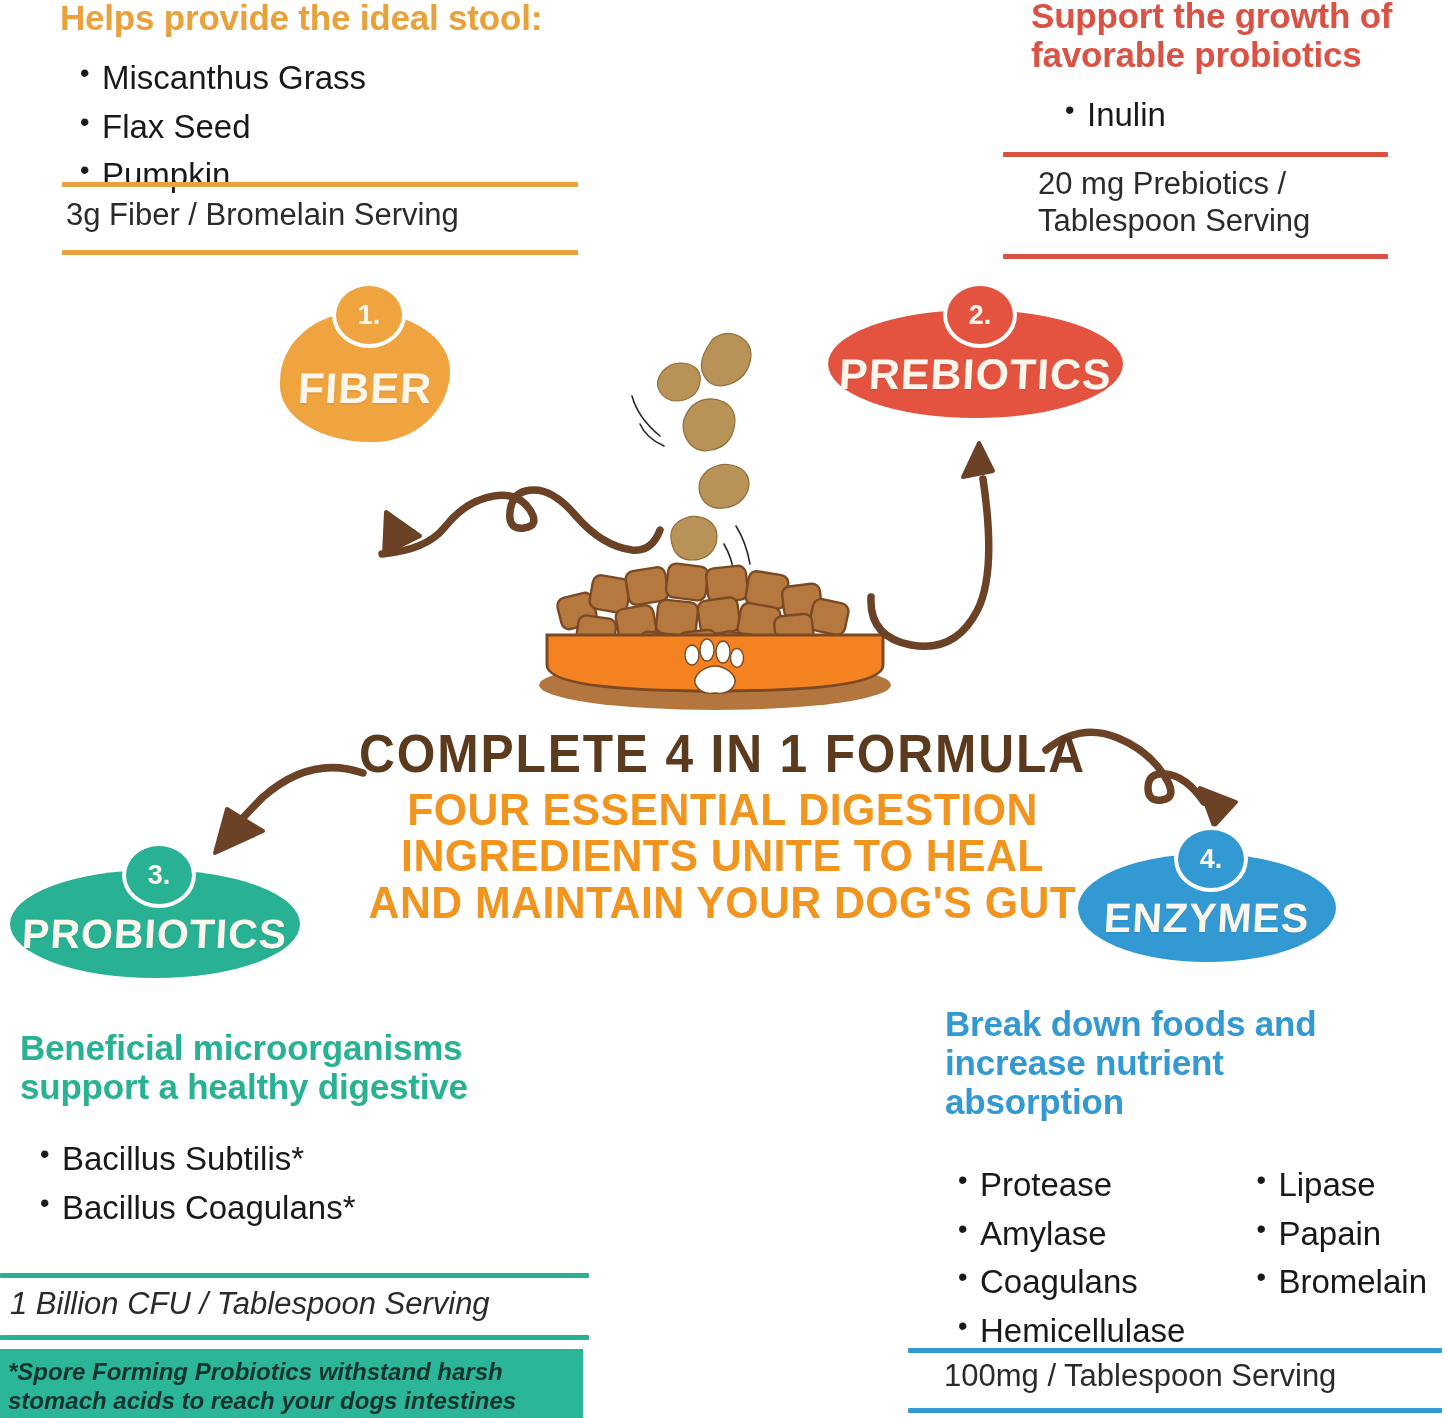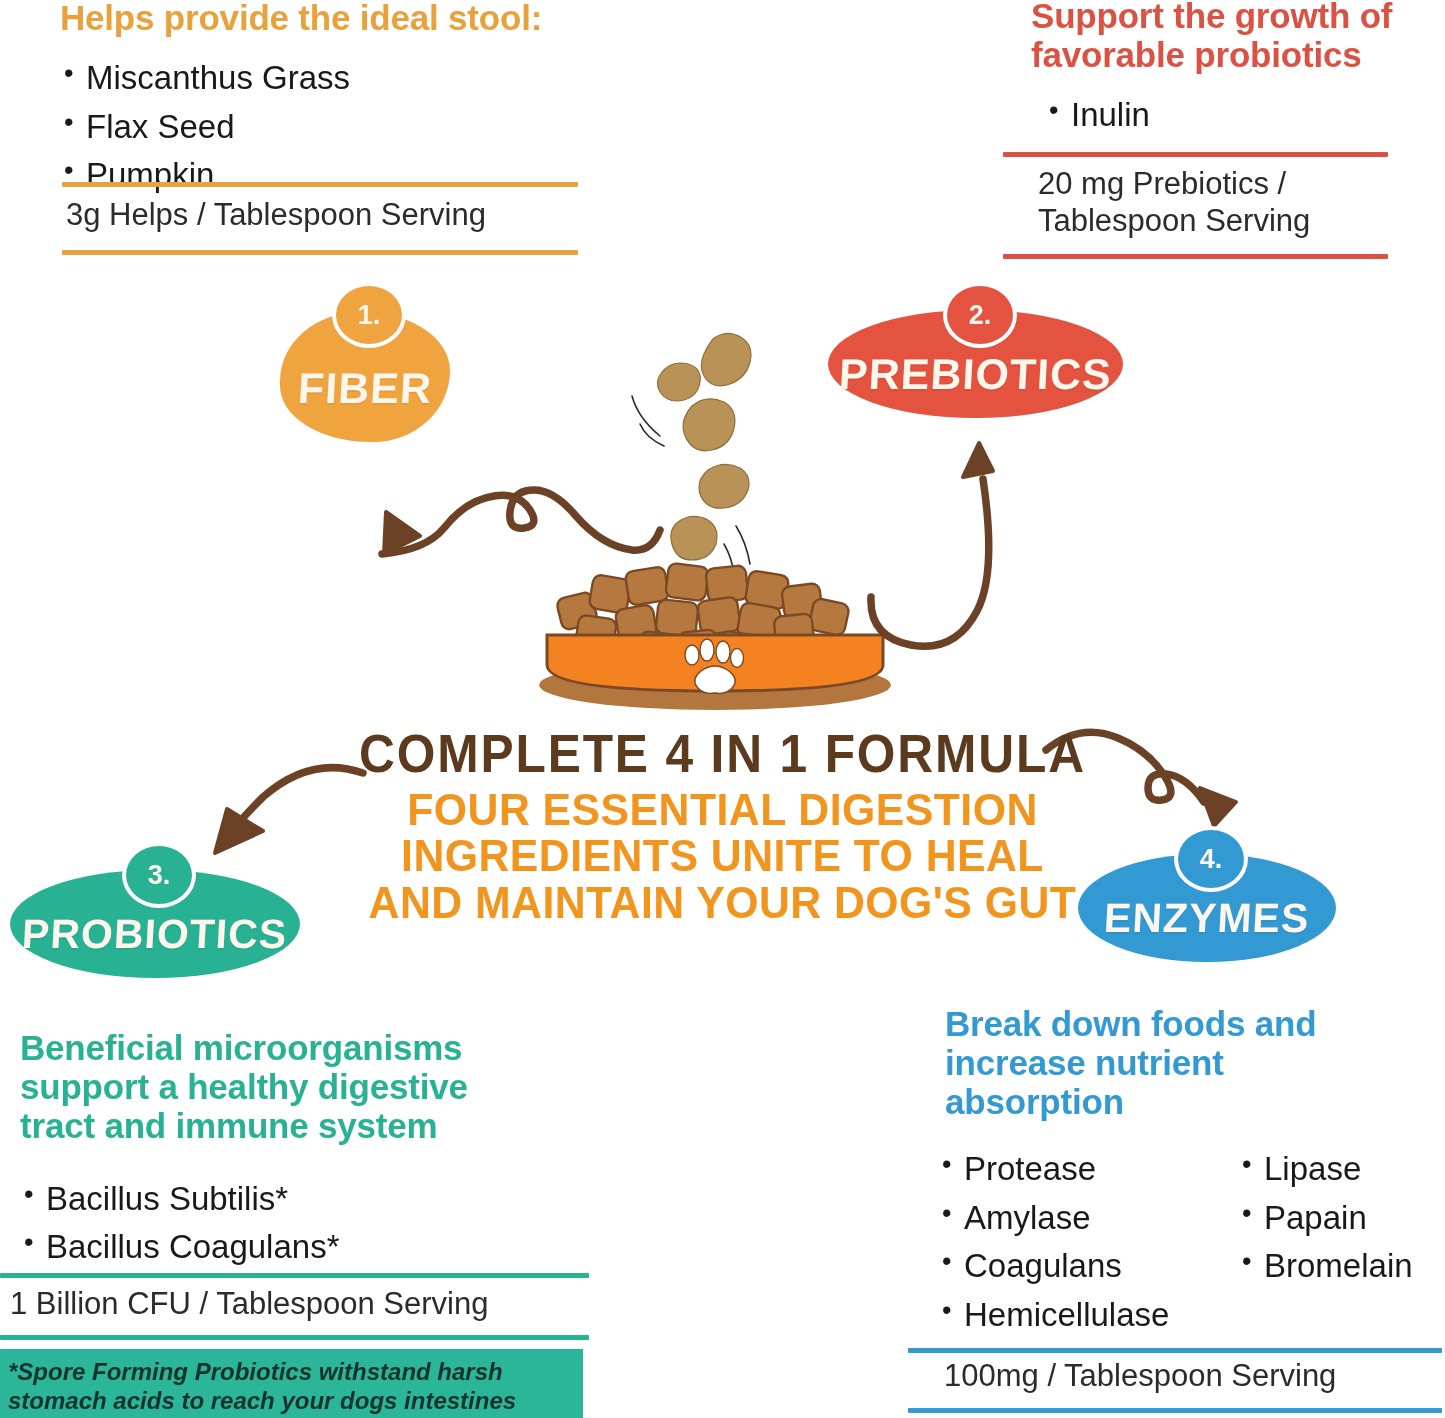--- a/index.html
+++ b/index.html
@@ -17,21 +17,21 @@
   .abs{position:absolute;}
 
   
   .hdr{
     font-weight:bold;
     line-height:1.12;
     letter-spacing:-0.2px;
   }
   .bullets{
     list-style:none;
-    margin:0;
+    margin:16px;
     padding:0;
     color:#191919;
   }
   .bullets li{
     position:relative;
     padding-left:26px;
     line-height:1.26;
     white-space:nowrap;
   }
   .bullets li:before{
@@ -170,21 +170,21 @@
     transform:scaleX(0.95);
   }
   #center-title .sub div{white-space:nowrap;}
 
   
   #probio-text{left:20px;top:1028px;width:560px;}
   #probio-text .hdr{color:#28B193;font-size:35px;}
   #probio-text .bullets{font-size:33px;margin-top:32px;}
   #probio-text .bullets li{margin-bottom:7px;}
   #probio-rule-top{left:0px;top:1273px;width:589px;background:#28B193;}
-  #probio-serving{left:10px;top:1286px;width:600px;font-size:31px;}
+  #probio-serving{left:10px;top:1286px;width:600px;font-size:31px;font-style:italic;}
   #probio-rule-bot{left:0px;top:1335px;width:589px;background:#28B193;}
   #probio-note{
     left:0px;top:1349px;width:583px;height:69px;
     background:#2BB699;
     color:#14332c;
     font-style:italic;
     font-weight:bold;
     font-size:24px;
     line-height:1.22;
     padding:8px 0 0 8px;
@@ -219,21 +219,21 @@
 
   <div class="abs" id="fiber-block">
     <div class="hdr">Helps provide the ideal stool:</div>
     <ul class="bullets">
       <li>Miscanthus Grass</li>
       <li>Flax Seed</li>
       <li>Pumpkin</li>
     </ul>
   </div>
   <div class="abs rule" id="fiber-rule-top"></div>
-  <div class="abs serving" id="fiber-serving">3g Helps / Tablespoon Serving</div>
+  <div class="abs serving" id="fiber-serving">3g Fiber / Bromelain Serving</div>
   <div class="abs rule" id="fiber-rule-bot"></div>
 
   <div class="abs" id="prebiotic-block">
     <div class="hdr">
       <div>Support the growth of</div>
       <div>favorable probiotics</div>
     </div>
     <ul class="bullets">
       <li>Inulin</li>
     </ul>
@@ -348,21 +348,20 @@
       <div>FOUR ESSENTIAL DIGESTION</div>
       <div>INGREDIENTS UNITE TO HEAL</div>
       <div>AND MAINTAIN YOUR DOG'S GUT</div>
     </div>
   </div>
 
   <div class="abs" id="probio-text">
     <div class="hdr">
       <div>Beneficial microorganisms</div>
       <div>support a healthy digestive</div>
-      <div>tract and immune system</div>
     </div>
     <ul class="bullets">
       <li>Bacillus Subtilis*</li>
       <li>Bacillus Coagulans*</li>
     </ul>
   </div>
   <div class="abs rule" id="probio-rule-top"></div>
   <div class="abs serving" id="probio-serving">1 Billion CFU / Tablespoon Serving</div>
   <div class="abs rule" id="probio-rule-bot"></div>
   <div class="abs" id="probio-note">

